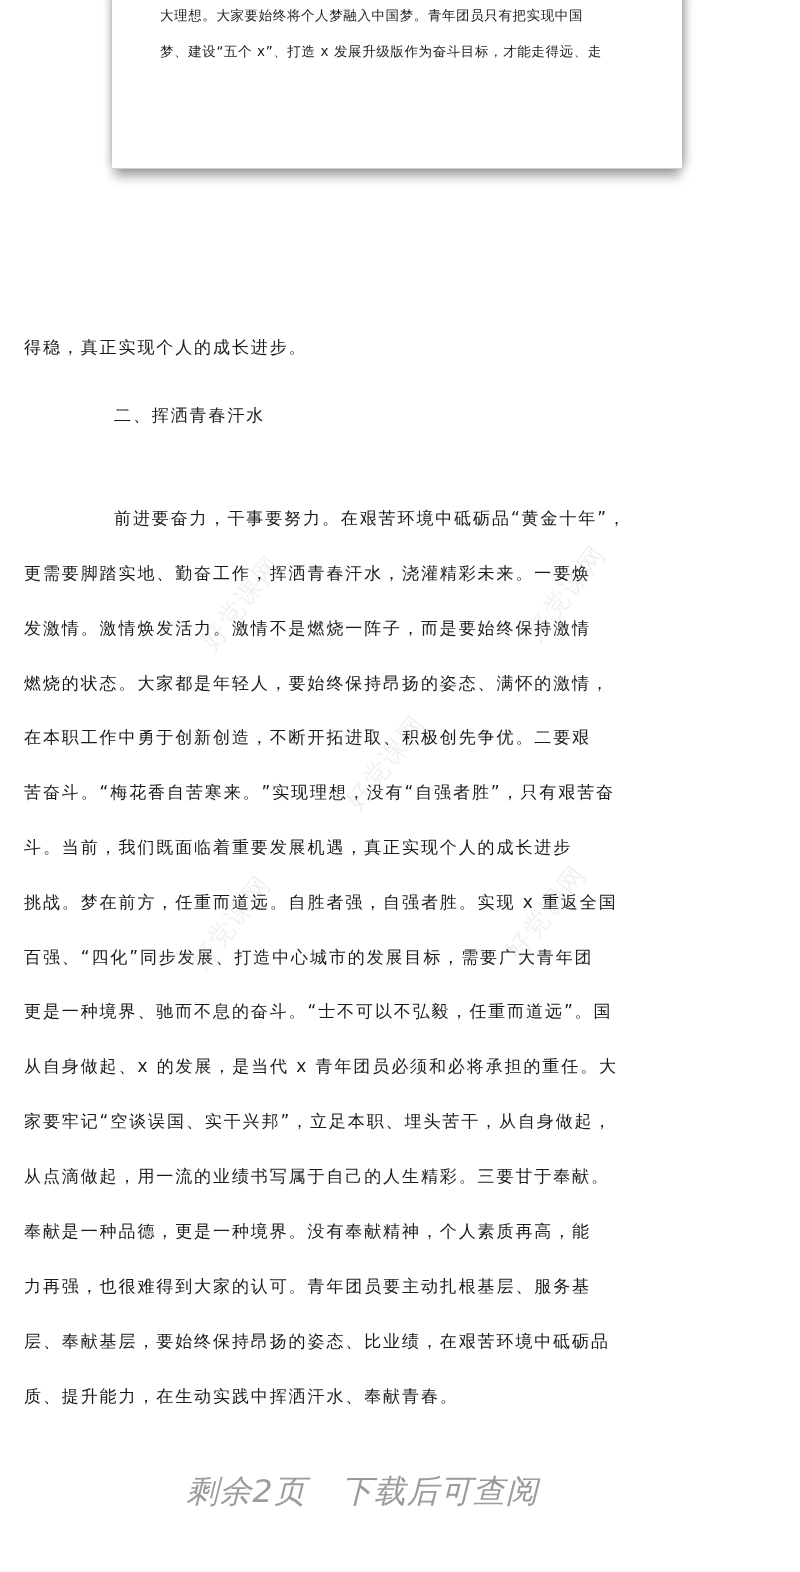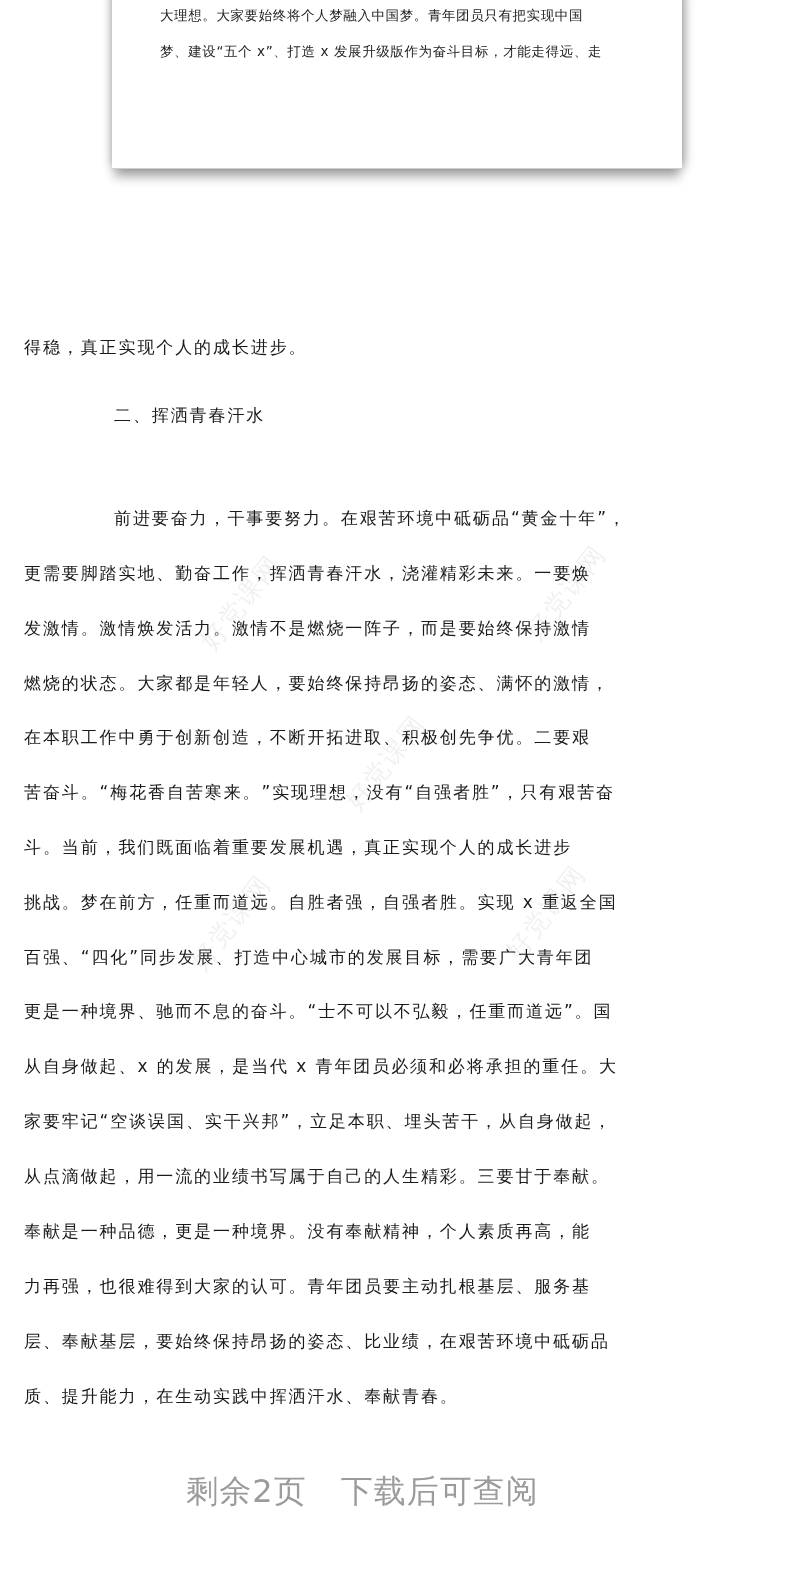--- a/index.html
+++ b/index.html
@@ -69,20 +69,21 @@
   
   .remaining {
     position: absolute;
     left: 0;
     width: 725px;
     top: 1470px;
     text-align: center;
     font-size: 32px;
     color: #9b9b9b;
     letter-spacing: 1px;
+    font-style: italic;
   }
   .remaining .gap { display: inline-block; width: 34px; }
 </style>
 </head>
 <body>
 
 <div class="page-card">
   <div class="card-line l1">大理想。大家要始终将个人梦融入中国梦。青年团员只有把实现中国</div>
   <div class="card-line l2">梦、建设“五个 x”、打造 x 发展升级版作为奋斗目标，才能走得远、走</div>
 </div>

